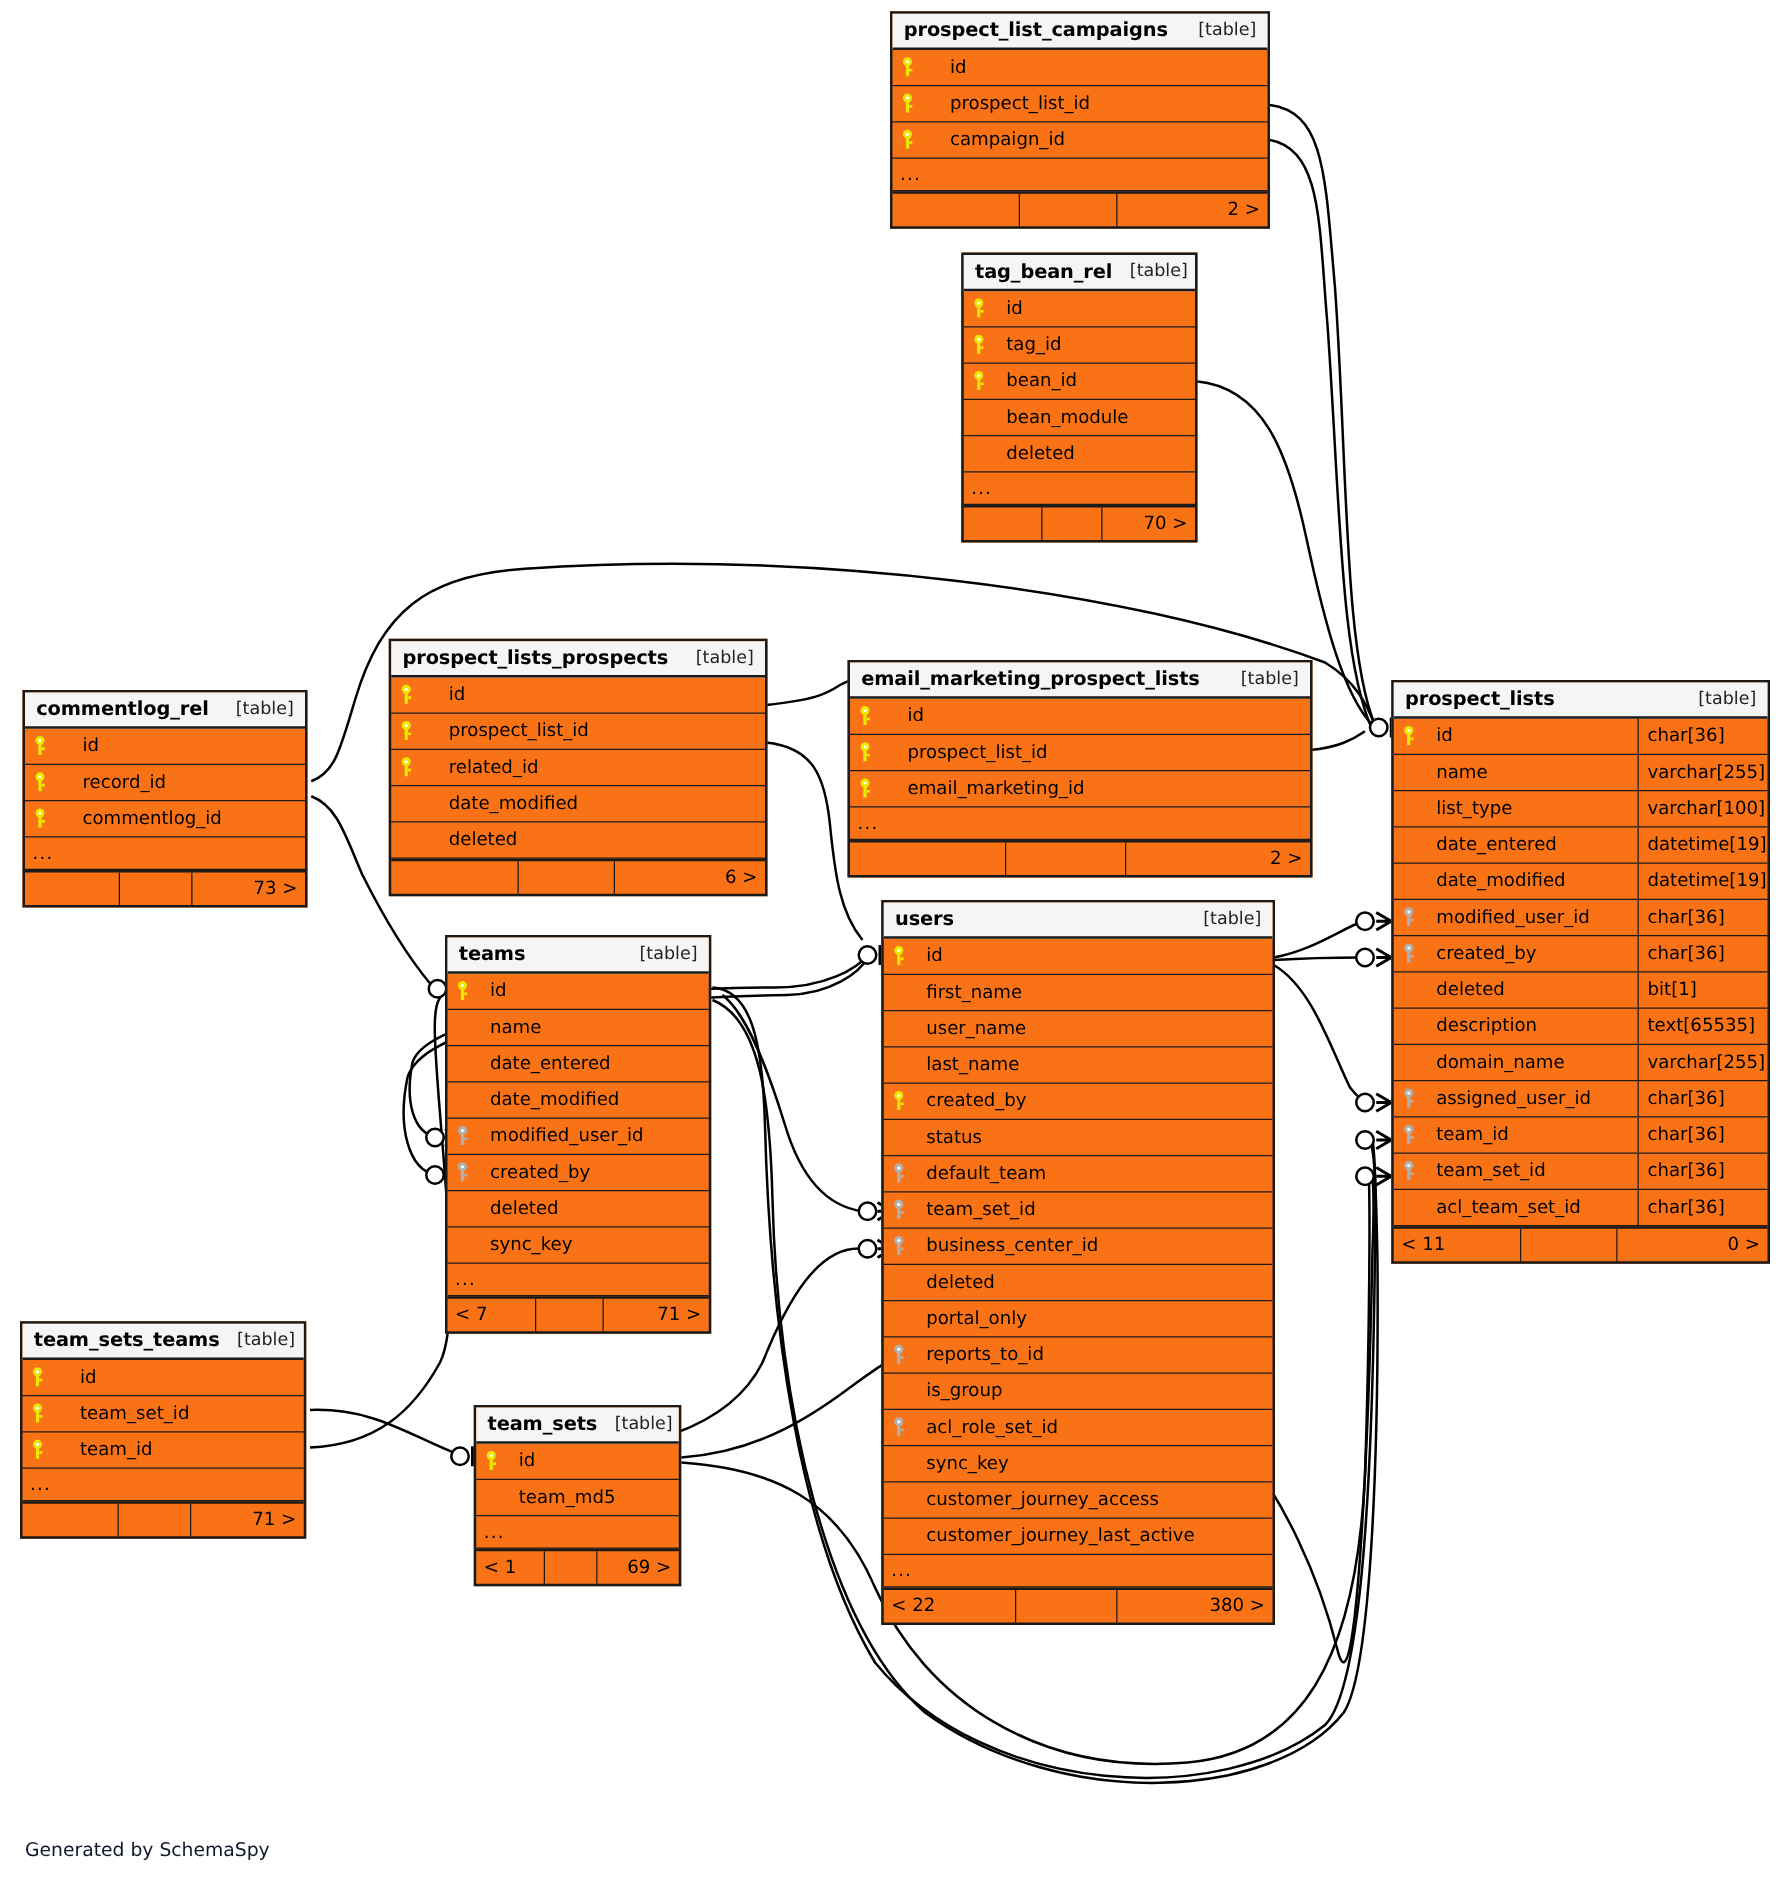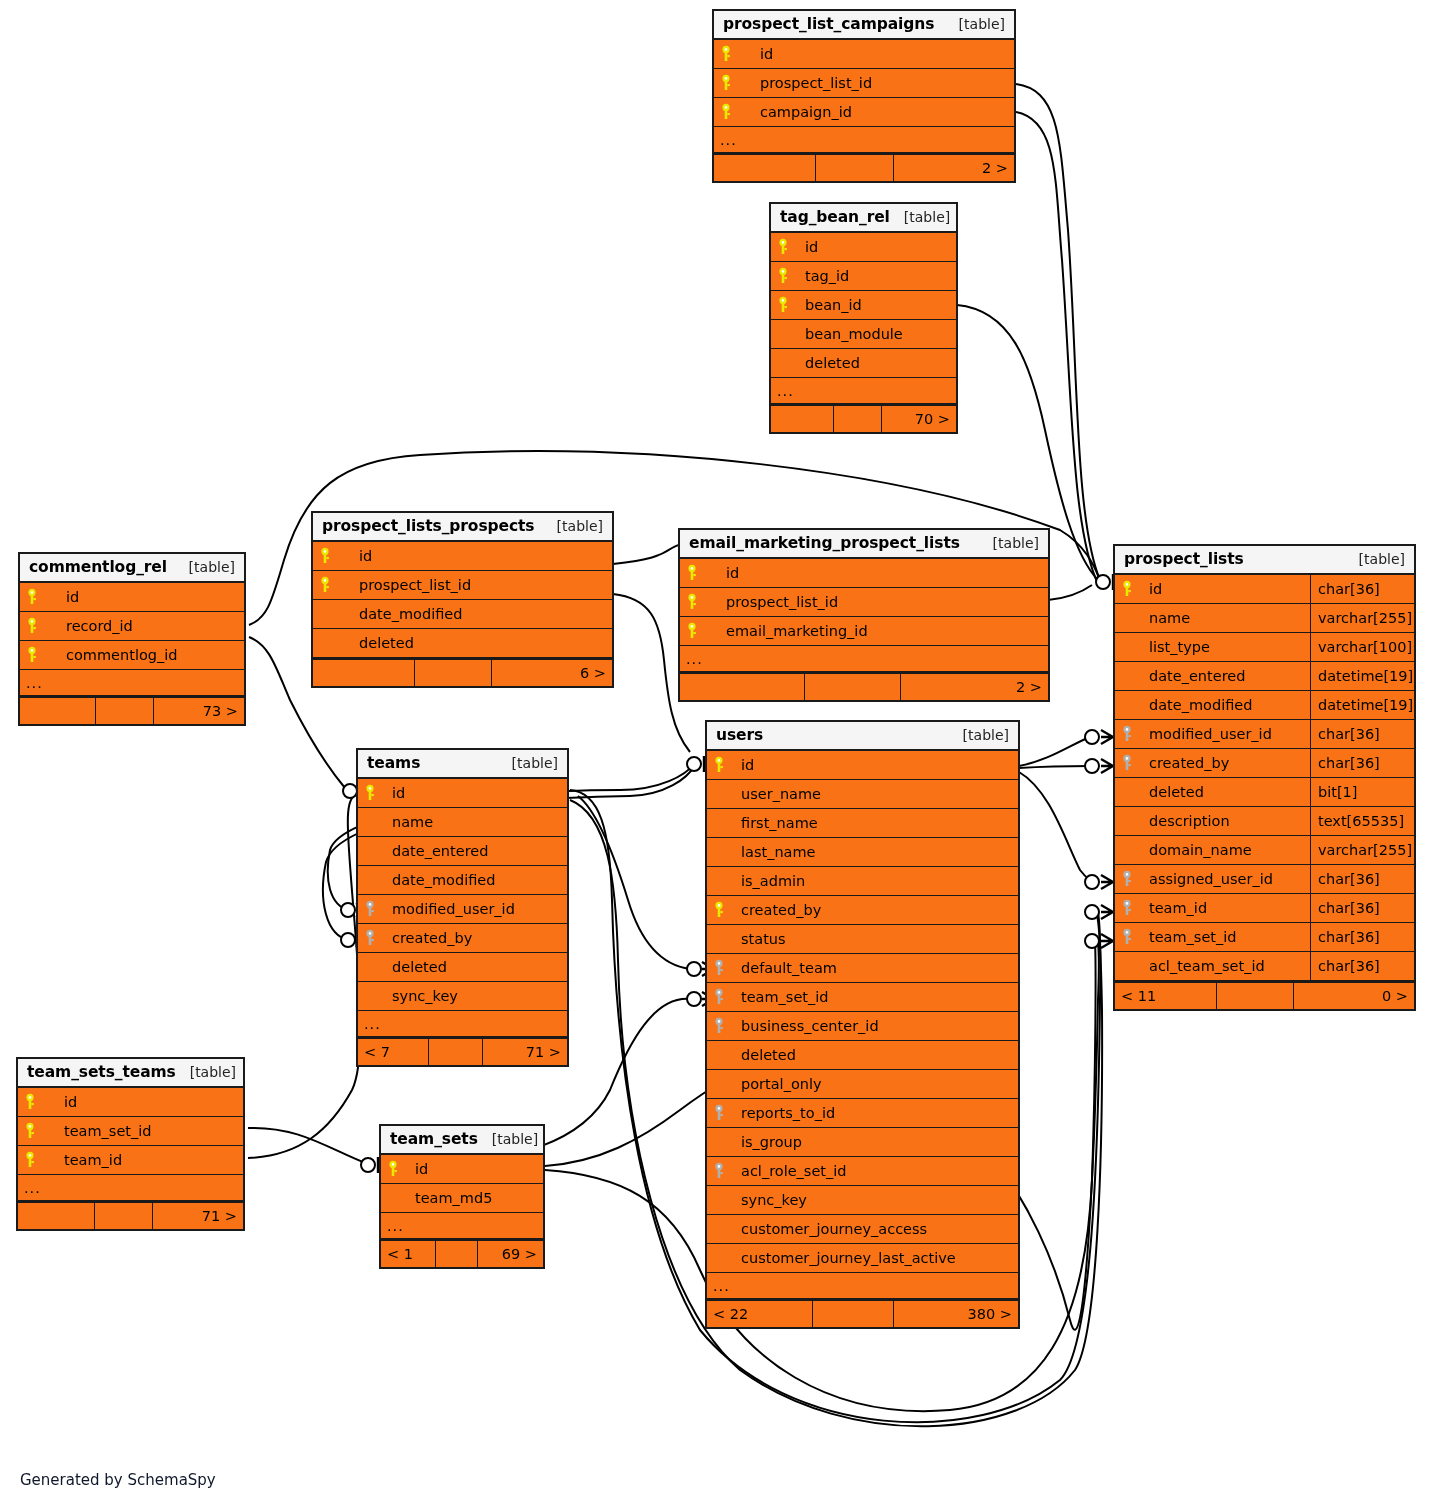--- a/index.html
+++ b/index.html
@@ -331,20 +331,31 @@
           <svg class="keyicon" width="14" height="18" viewBox="0 0 14 18">
             <circle cx="6" cy="4.4" r="3.6" fill="#e8e800"></circle>
             <circle cx="6" cy="4.4" r="1.3" fill="#fff"></circle>
             <rect x="4.7" y="7" width="2.6" height="9" fill="#e8e800"></rect>
             <rect x="7.3" y="10" width="2.6" height="2.1" fill="#e8e800"></rect>
           </svg>
         </span>
       <span class="colname">prospect_list_id</span>
     </div>
     <div class="row indent">
+      <span class="keycell">
+          <svg class="keyicon" width="14" height="18" viewBox="0 0 14 18">
+            <circle cx="6" cy="4.4" r="3.6" fill="#e8e800"></circle>
+            <circle cx="6" cy="4.4" r="1.3" fill="#fff"></circle>
+            <rect x="4.7" y="7" width="2.6" height="9" fill="#e8e800"></rect>
+            <rect x="7.3" y="10" width="2.6" height="2.1" fill="#e8e800"></rect>
+          </svg>
+        </span>
+      <span class="colname">related_id</span>
+    </div>
+    <div class="row indent">
       <span class="keycell"></span>
       <span class="colname">date_modified</span>
     </div>
     <div class="row indent">
       <span class="keycell"></span>
       <span class="colname">deleted</span>
     </div>
     <div class="foot">
       <div class="f1"></div>
       <div class="f2"></div>
@@ -599,35 +610,31 @@
             <circle cx="6" cy="4.4" r="3.6" fill="#e8e800"></circle>
             <circle cx="6" cy="4.4" r="1.3" fill="#fff"></circle>
             <rect x="4.7" y="7" width="2.6" height="9" fill="#e8e800"></rect>
             <rect x="7.3" y="10" width="2.6" height="2.1" fill="#e8e800"></rect>
           </svg>
         </span>
       <span class="colname">id</span>
     </div>
     <div class="row">
       <span class="keycell"></span>
+      <span class="colname">first_name</span>
+    </div>
+    <div class="row">
+      <span class="keycell"></span>
       <span class="colname">user_name</span>
     </div>
     <div class="row">
       <span class="keycell"></span>
-      <span class="colname">first_name</span>
-    </div>
-    <div class="row">
-      <span class="keycell"></span>
       <span class="colname">last_name</span>
     </div>
     <div class="row">
-      <span class="keycell"></span>
-      <span class="colname">is_admin</span>
-    </div>
-    <div class="row">
       <span class="keycell">
           <svg class="keyicon" width="14" height="18" viewBox="0 0 14 18">
             <circle cx="6" cy="4.4" r="3.6" fill="#e8e800"></circle>
             <circle cx="6" cy="4.4" r="1.3" fill="#fff"></circle>
             <rect x="4.7" y="7" width="2.6" height="9" fill="#e8e800"></rect>
             <rect x="7.3" y="10" width="2.6" height="2.1" fill="#e8e800"></rect>
           </svg>
         </span>
       <span class="colname">created_by</span>
     </div>

